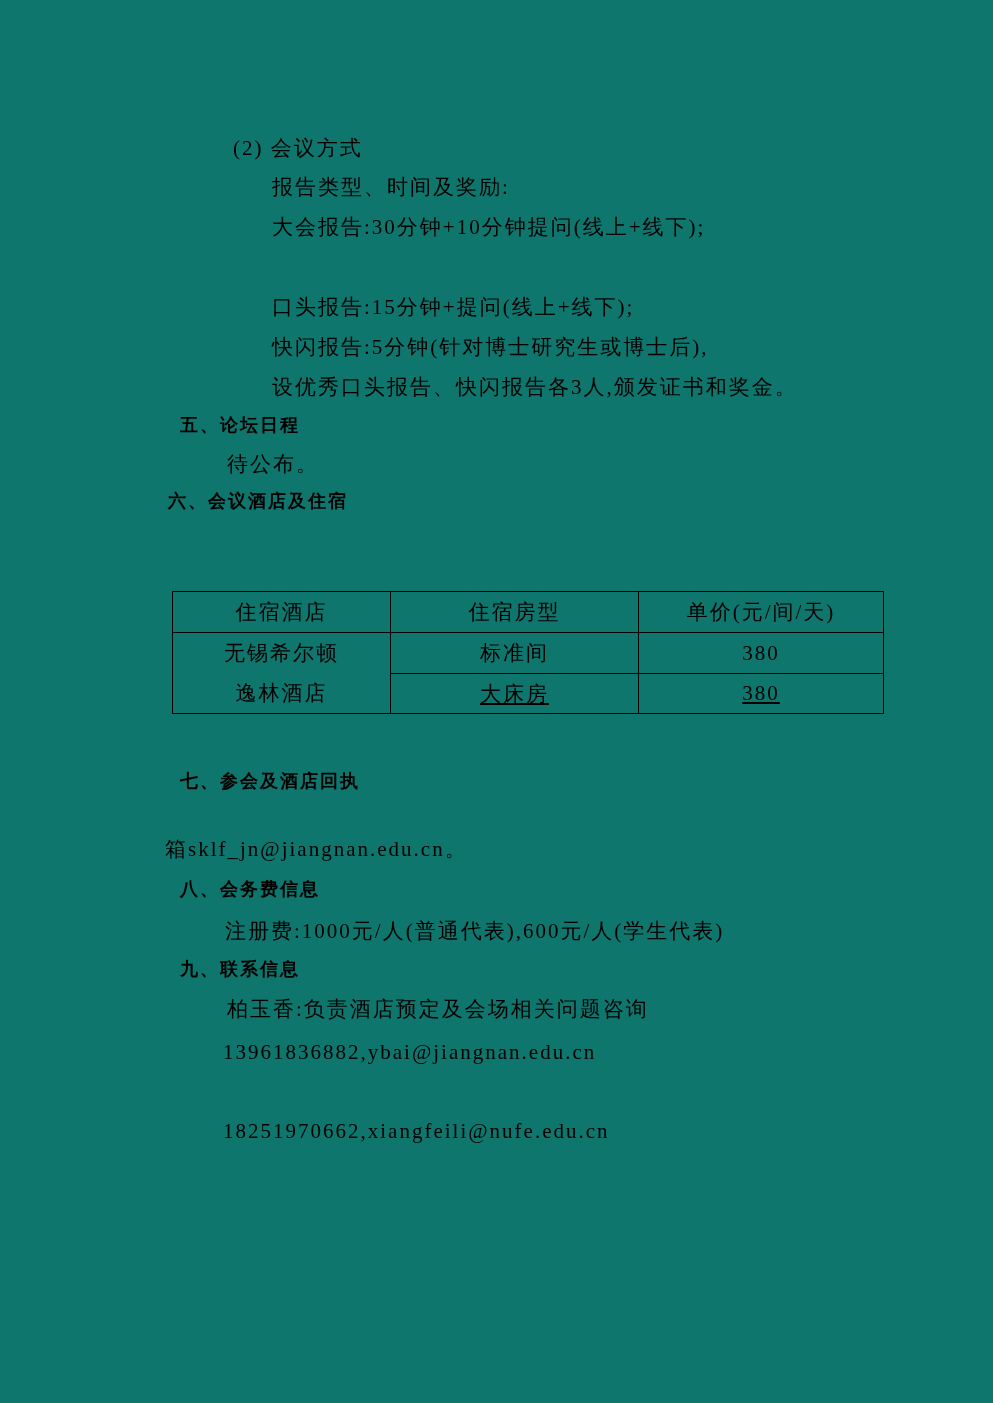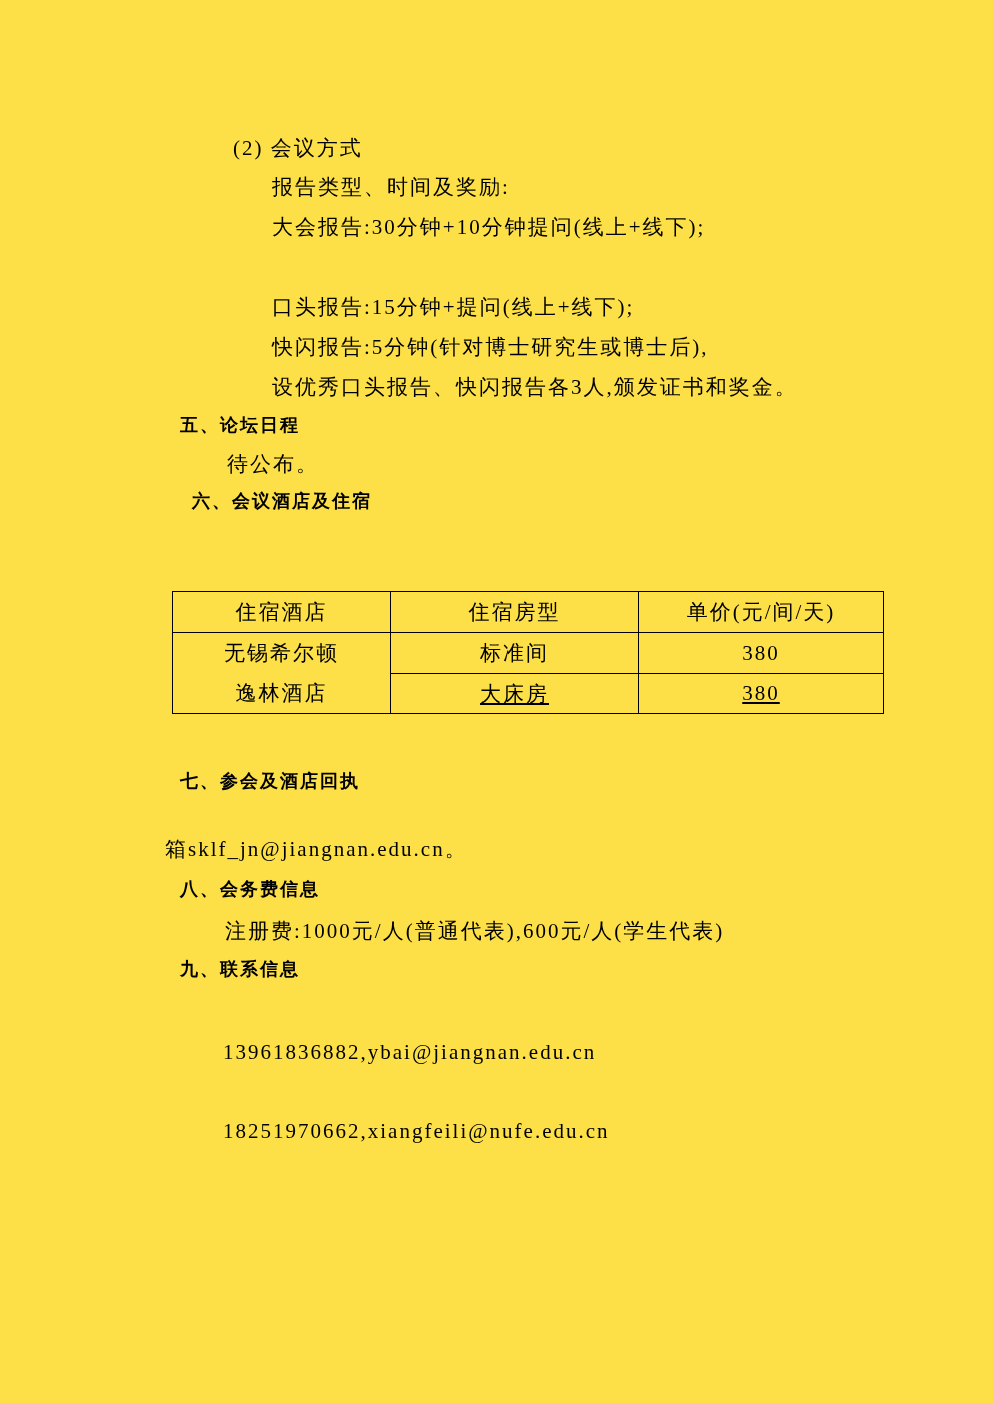--- a/index.html
+++ b/index.html
@@ -1,20 +1,20 @@
 <!DOCTYPE html>
 <html><head>
 <meta charset="utf-8">
 <style>
   html, body { margin:0; padding:0; background:#ffffff; }
   .page {
     position: relative;
     width: 993px;
     height: 1403px;
-    background: #fde047;
+    background: #0f766e;
     color: #000000;
     font-family: "Liberation Serif", "DejaVu Serif", serif;
     overflow: hidden;
   }
   .line {
     position: absolute;
     font-size: 21px;
     line-height: 24px;
     letter-spacing: 2px;
     white-space: pre;
@@ -57,21 +57,21 @@
   <div class="line" style="top:136px; left:233px;">(2) 会议方式</div>
   <div class="line" style="top:175px; left:272px;">报告类型、时间及奖励:</div>
   <div class="line" style="top:215px; left:272px;">大会报告:30分钟+10分钟提问(线上+线下);</div>
   <div class="line" style="top:295px; left:272px;">口头报告:15分钟+提问(线上+线下);</div>
   <div class="line" style="top:335px; left:272px;">快闪报告:5分钟(针对博士研究生或博士后),</div>
   <div class="line" style="top:375px; left:272px;">设优秀口头报告、快闪报告各3人,颁发证书和奖金。</div>
 
   <div class="line heading" style="top:413px; left:180px;">五、论坛日程</div>
   <div class="line" style="top:452px; left:227px;">待公布。</div>
 
-  <div class="line heading" style="top:489px; left:192px;">六、会议酒店及住宿</div>
+  <div class="line heading" style="top:489px; left:168px;">六、会议酒店及住宿</div>
 
   <table class="hotel-table">
     <colgroup>
       <col style="width:218px">
       <col style="width:248px">
       <col style="width:245px">
     </colgroup>
     <tbody>
         <tr class="row-h">
       <td>住宿酒店</td>
@@ -93,16 +93,17 @@
   </tbody>
     </table>
 
   <div class="line heading" style="top:769px; left:180px;">七、参会及酒店回执</div>
   <div class="line" style="top:837px; left:165px;">箱sklf_jn@jiangnan.edu.cn。</div>
 
   <div class="line heading" style="top:877px; left:180px;">八、会务费信息</div>
   <div class="line" style="top:919px; left:225px;">注册费:1000元/人(普通代表),600元/人(学生代表)</div>
 
   <div class="line heading" style="top:957px; left:180px;">九、联系信息</div>
+  <div class="line" style="top:997px; left:227px;">柏玉香:负责酒店预定及会场相关问题咨询</div>
   <div class="line" style="top:1040px; left:223px;">13961836882,ybai@jiangnan.edu.cn</div>
   <div class="line" style="top:1119px; left:223px;">18251970662,xiangfeili@nufe.edu.cn</div>
 
 </div>
 
 </body></html>

